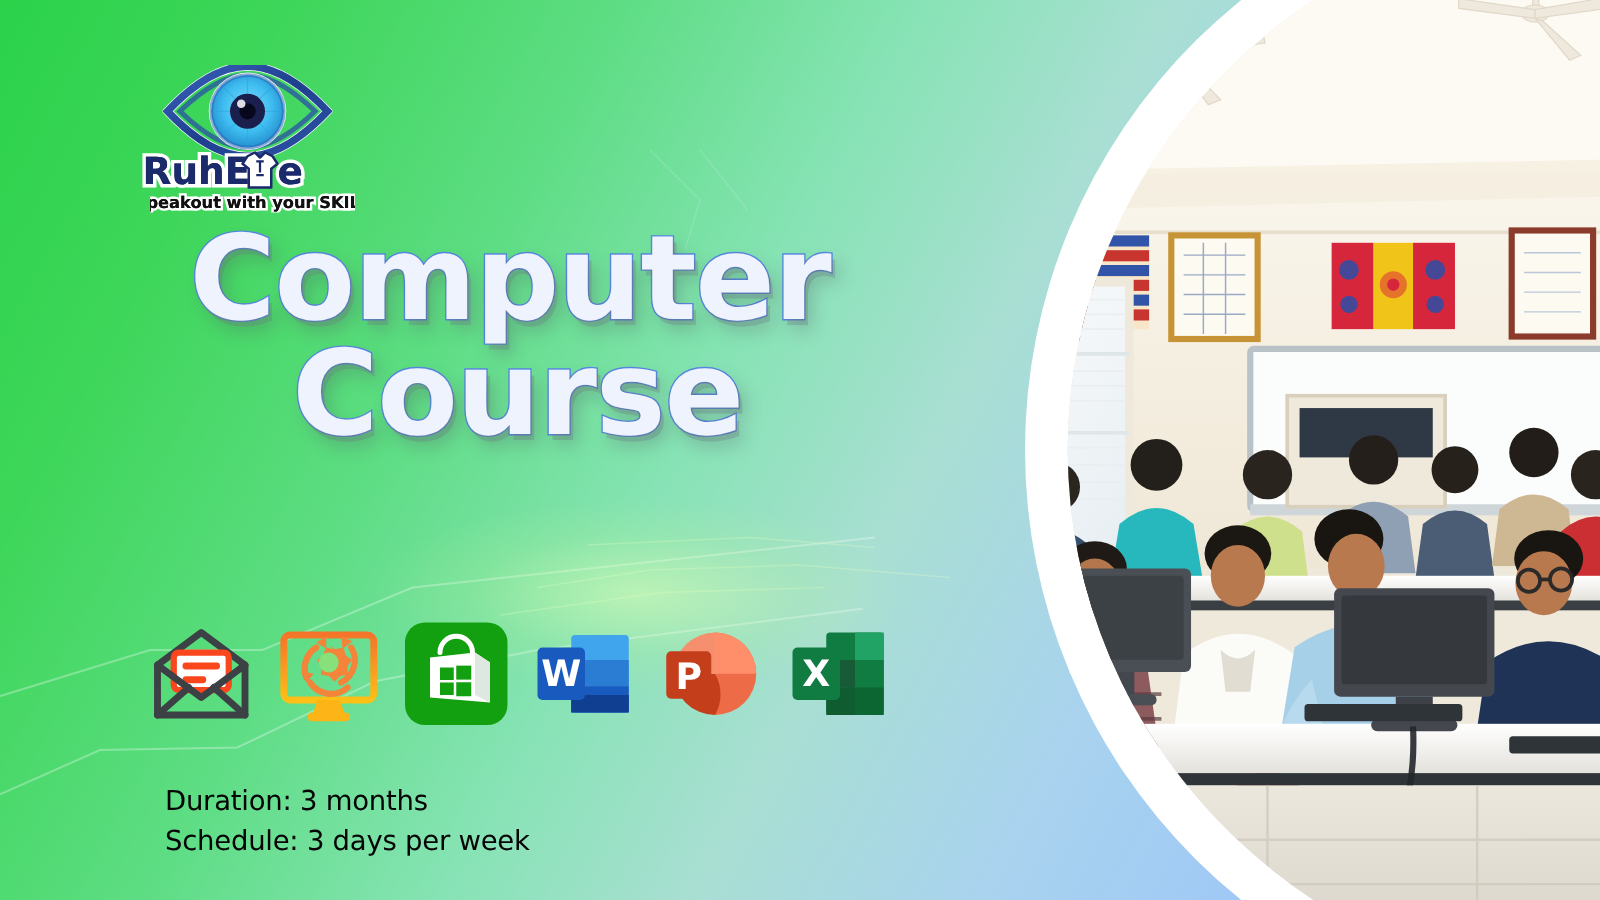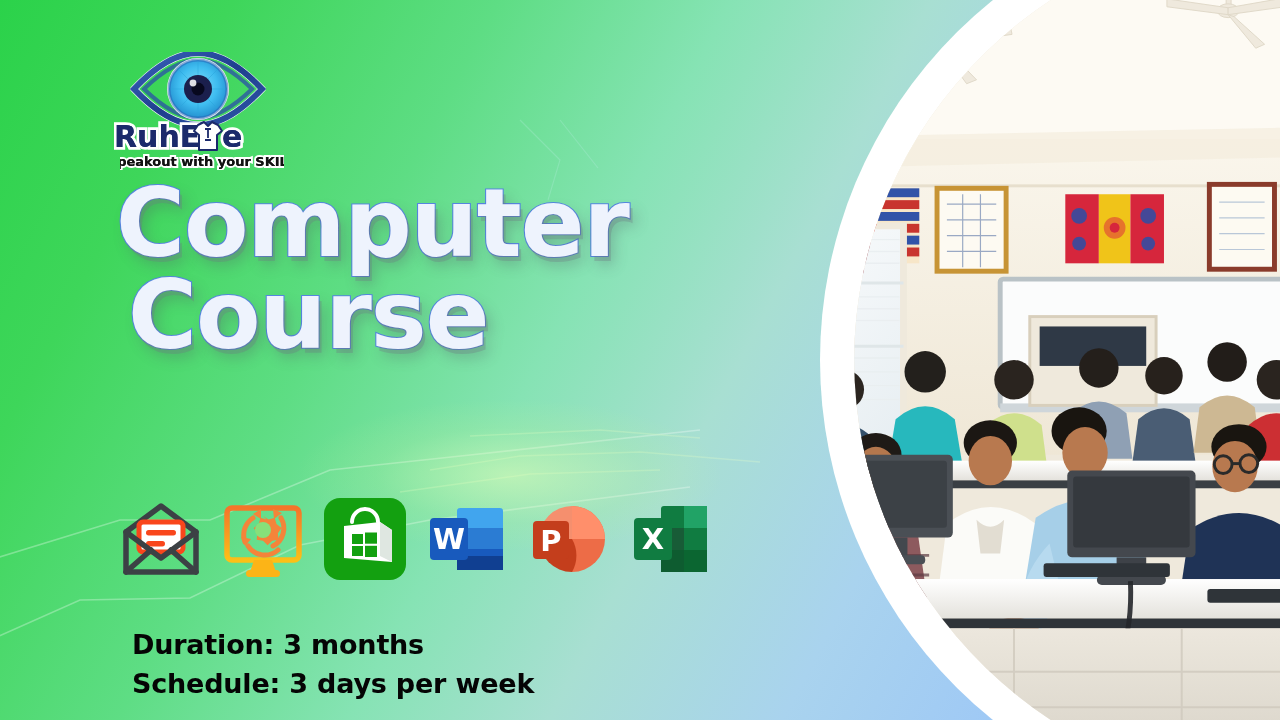--- a/index.html
+++ b/index.html
@@ -80,21 +80,21 @@
   .logo-tag {
     position: absolute; left: 8px; top: 100px;
     width: 164px; height: 18px;
   }
 
   
   .headline {
     position: absolute;
     left: 0px; top: 178px;
     width: 700px;
-    text-align: left;
+    text-align: center;
   }
   .headline .line {
     display: block;
     font-family: "DejaVu Sans", sans-serif;
     font-weight: 700;
     font-size: 94px;
     line-height: 0.98;
     letter-spacing: -1px;
     color: #eef3fd;
     -webkit-text-stroke: 2.2px #5687e2;
@@ -119,22 +119,22 @@
   }
   .icon-cell { width: 86px; height: 86px; position: relative; }
   .icon-cell svg { width: 100%; height: 100%; display: block; }
 
   
   .details {
     position: absolute;
     left: 132px; top: 626px;
     color: #050505;
     font-family: "DejaVu Sans", sans-serif;
-    font-weight: 700;
-    font-size: 27px;
+    font-weight: 400;
+    font-size: 22px;
     line-height: 1.44;
     letter-spacing: -0.2px;
     white-space: nowrap;
   }
   .details .d-line { display: block; }
 </style>
 </head>
 <body>
 
 <div class="banner">

